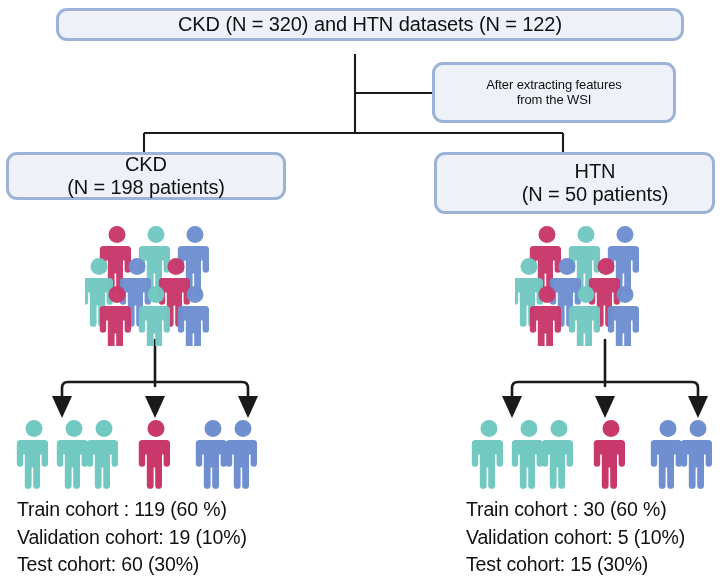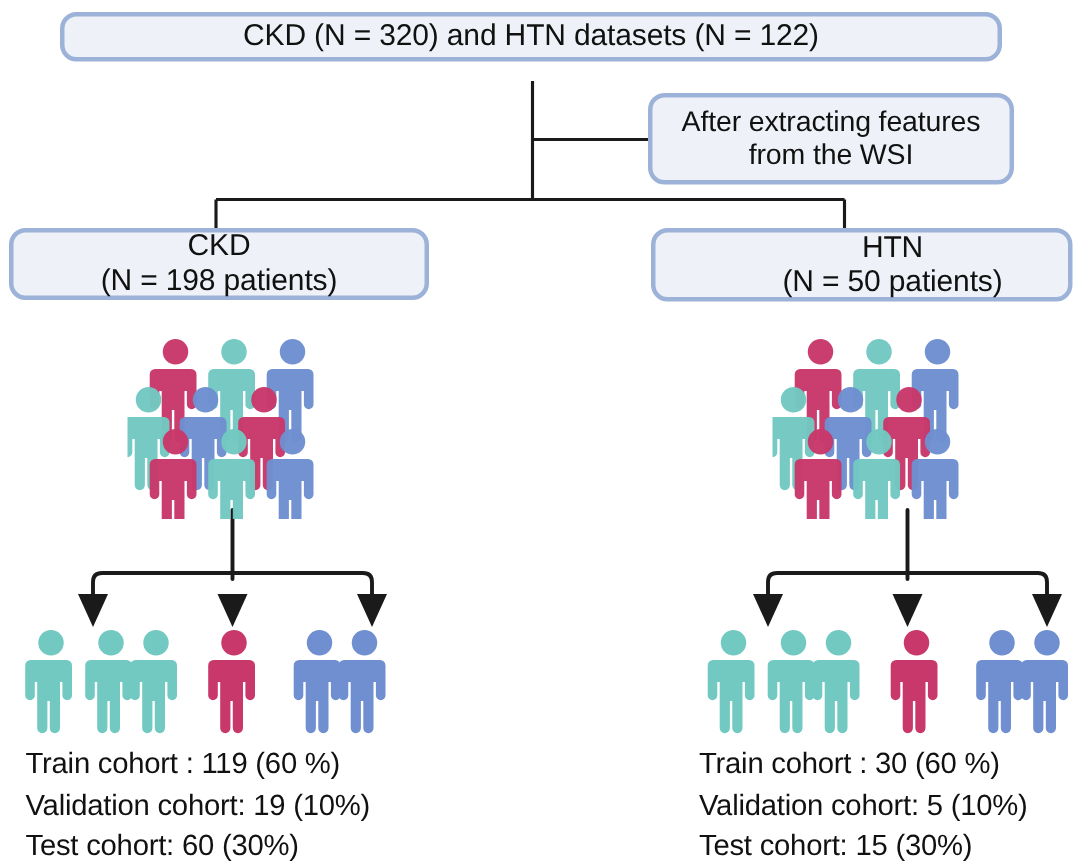--- a/index.html
+++ b/index.html
@@ -32,35 +32,35 @@
     align-items: center;
     justify-content: center;
     text-align: center;
     font-size: 20px;
     line-height: 1.15;
     color: #111111;
     white-space: pre-line;
     letter-spacing: -0.1px;
   }
   #node-top {
-    left: 40px; top: 8px;
+    left: 56px; top: 8px;
     width: 628px; height: 33px;
   }
   #node-wsi {
     left: 432px; top: 62px;
     width: 244px; height: 61px;
-    font-size: 19px;
+    font-size: 13px;
   }
   #node-ckd {
     left: 6px; top: 152px;
     width: 280px; height: 48px;
   }
   #node-htn {
     left: 434px; top: 152px;
-    width: 281px; height: 49px; padding-left: 41px;
+    width: 281px; height: 62px; padding-left: 41px;
   }
   
   #connectors {
     position: absolute;
     left: 0; top: 0;
     width: 721px; height: 576px;
     pointer-events: none;
   }
   
   .people-svg {

